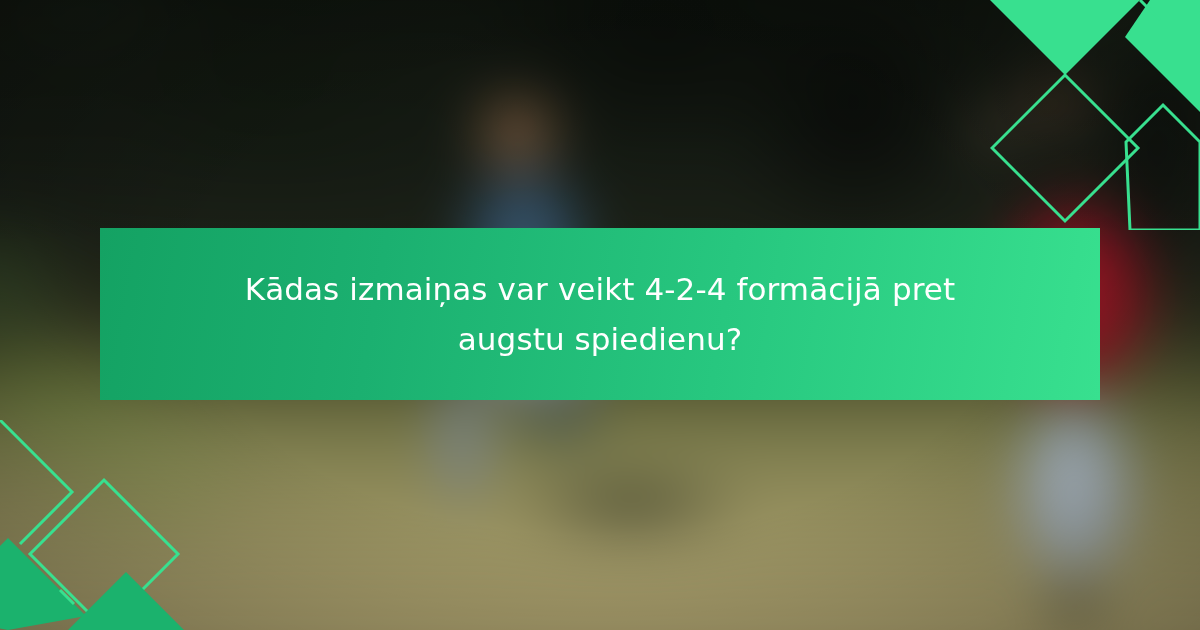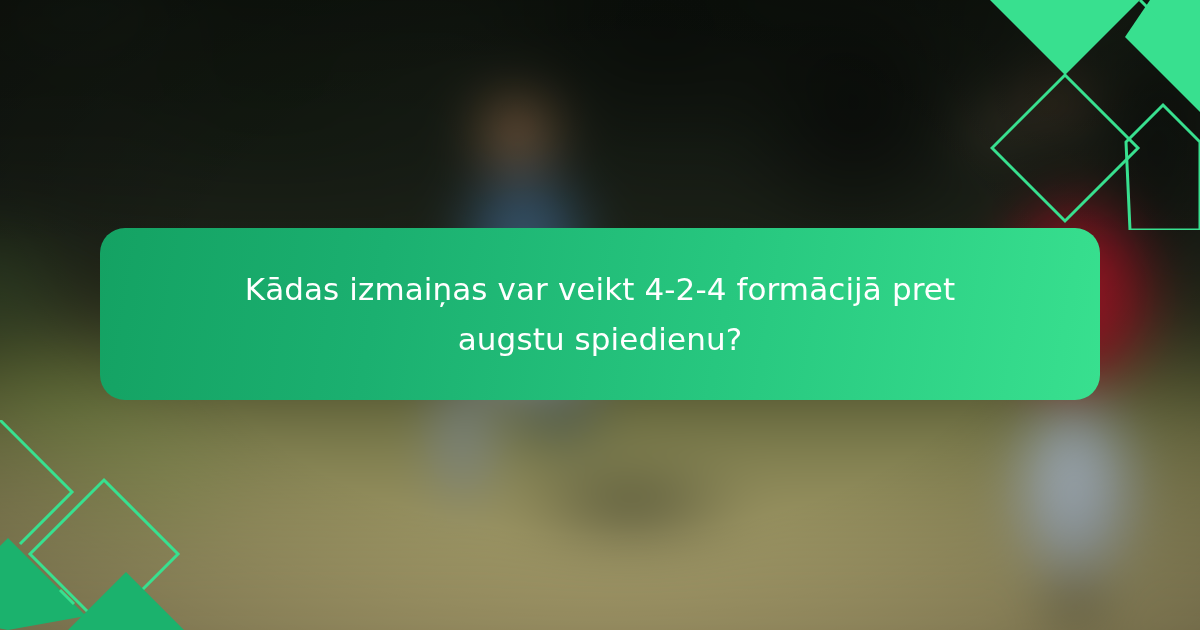--- a/index.html
+++ b/index.html
@@ -159,21 +159,20 @@
     left: 100px;
     top: 228px;
     width: 1000px;
     height: 172px;
     background: linear-gradient(100deg, #14a263 0%, #1bb070 28%, #27c77f 62%, #38e08f 100%);
     display: flex;
     align-items: center;
     justify-content: center;
     box-sizing: border-box;
     padding: 0 60px;
-    border-radius: 25px;
   }
 
   .banner-text {
     color: #ffffff;
     font-size: 31px;
     line-height: 1.62;
     text-align: center;
     font-weight: 400;
     letter-spacing: 0.1px;
     max-width: 820px;

